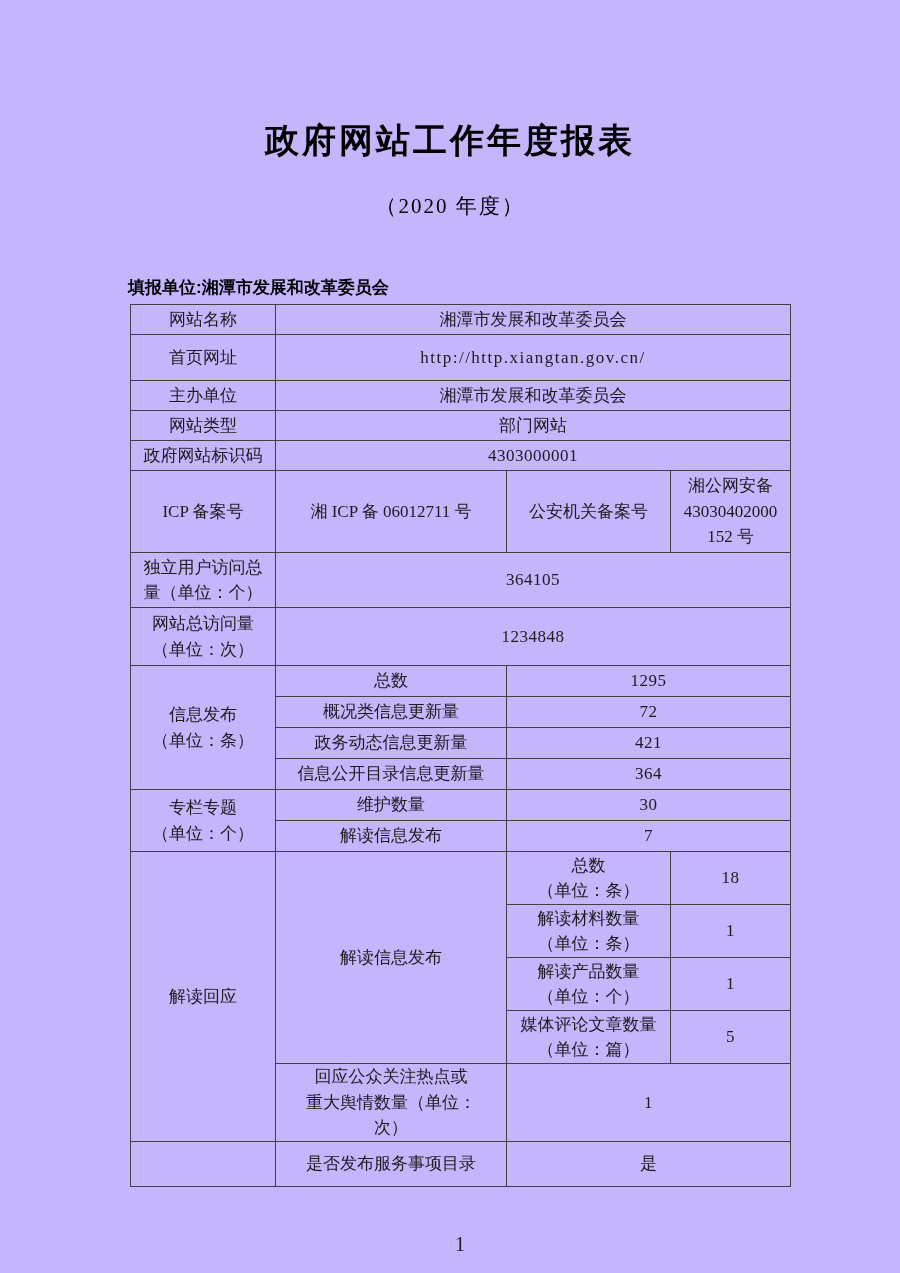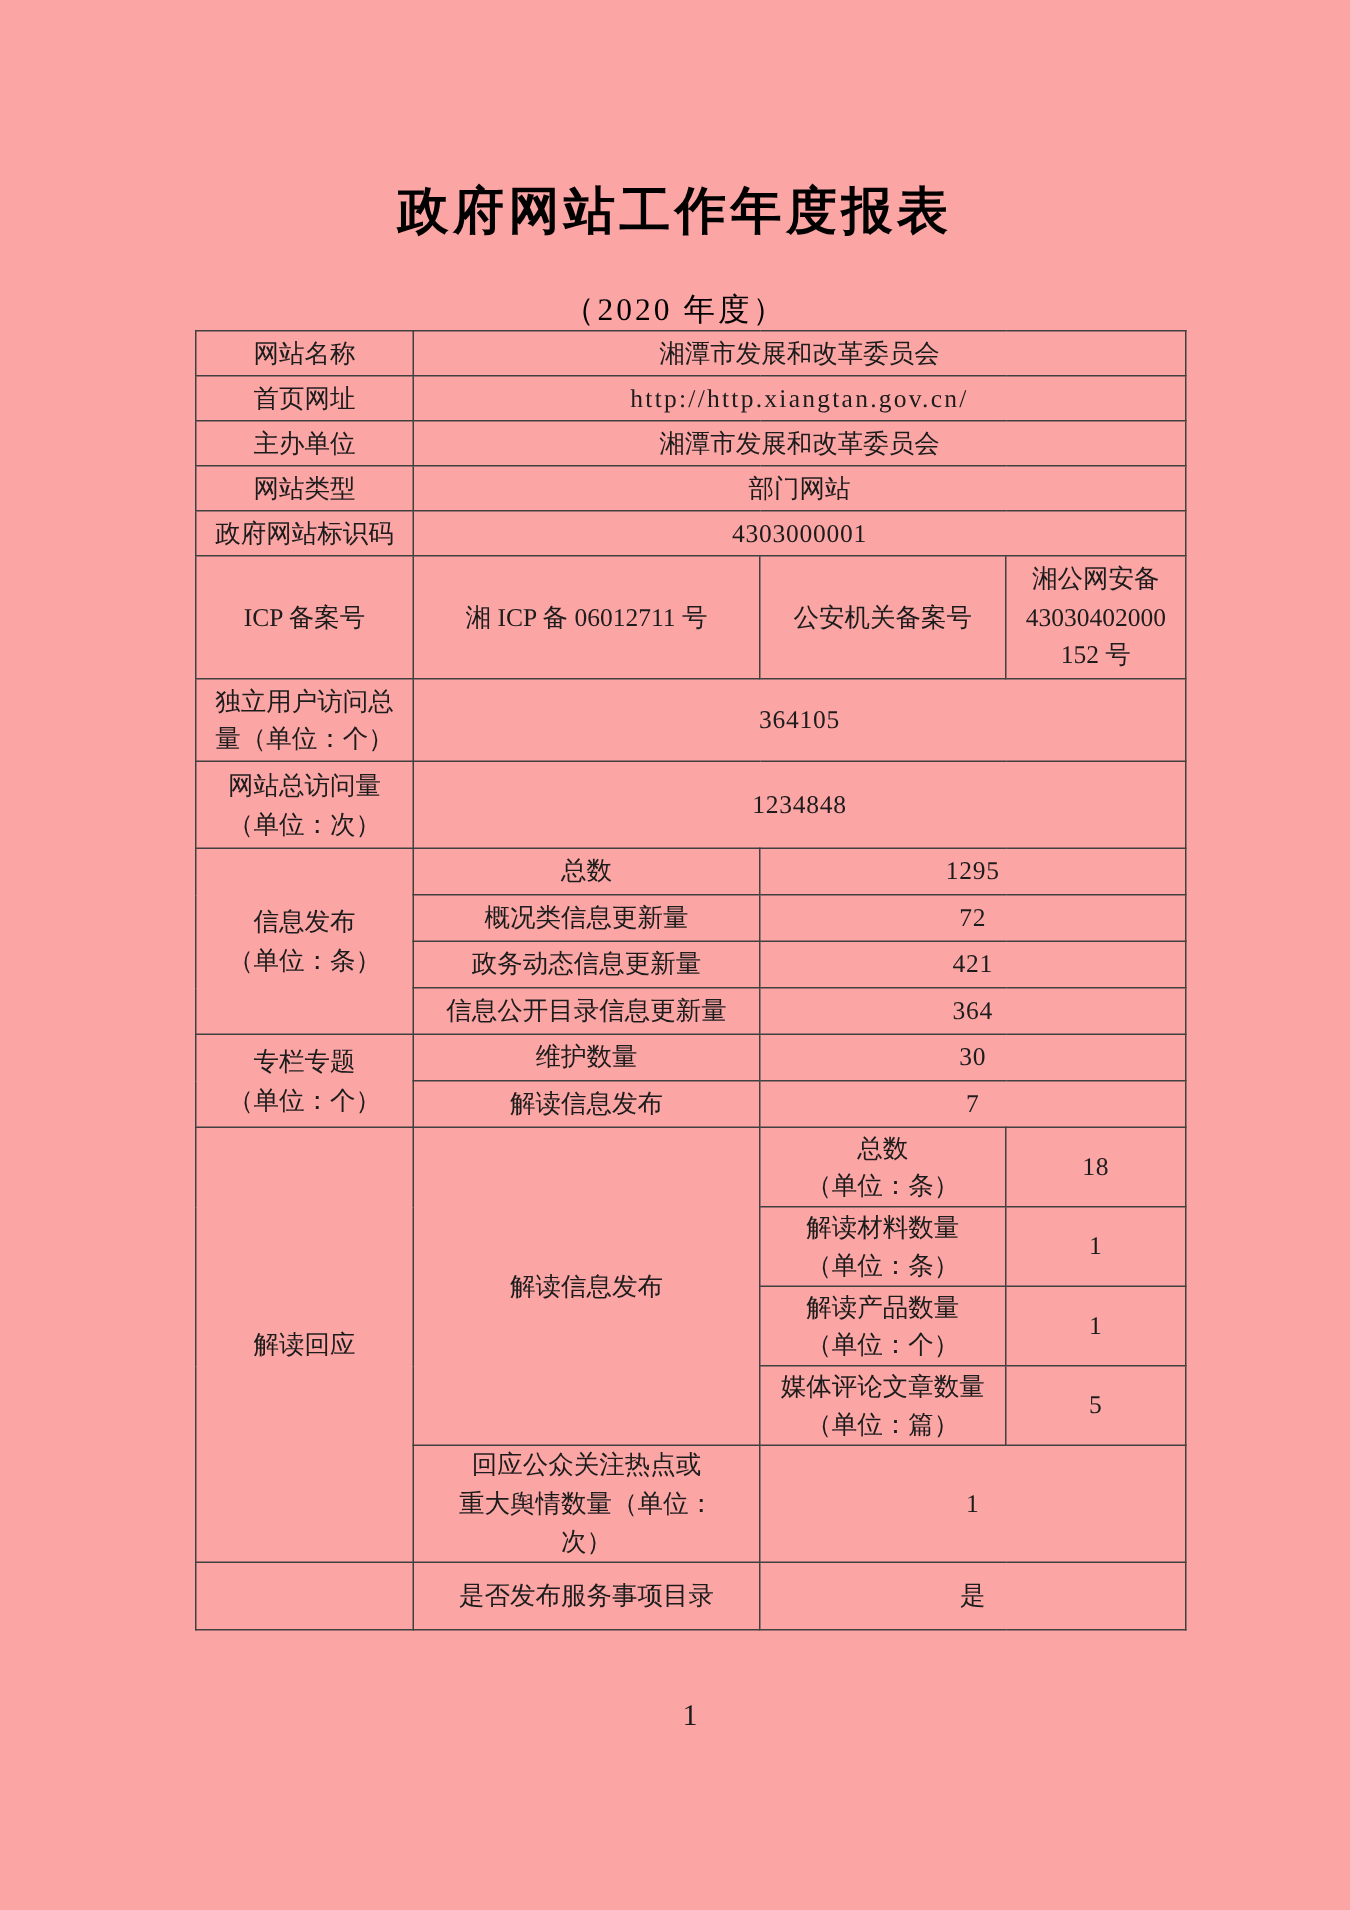--- a/index.html
+++ b/index.html
@@ -1,21 +1,21 @@
 <!DOCTYPE html>
 <html><head>
 <meta charset="utf-8">
 <style>
   * { margin: 0; padding: 0; box-sizing: border-box; }
   html, body { background: #ffffff; }
   .page {
     position: relative;
     width: 900px;
     height: 1273px;
-    background: #fca5a5;
+    background: #c4b5fd;
     font-family: "Liberation Serif", "DejaVu Serif", serif;
     color: #111111;
     overflow: hidden;
   }
   .doc-title {
     padding-top: 118px;
     text-align: center;
     font-family: "Liberation Sans", "DejaVu Sans", sans-serif;
     font-weight: bold;
     font-size: 34px;
@@ -63,34 +63,35 @@
     color: #1c1c1c;
   }
 </style>
 </head>
 <body>
 
 <div class="page">
 
   <div class="doc-title">政府网站工作年度报表</div>
   <div class="doc-subtitle">（2020 年度）</div>
+  <div class="report-unit">填报单位:湘潭市发展和改革委员会</div>
 
   <table class="report">
     <colgroup>
       <col style="width:145px">
         <col style="width:231px">
         <col style="width:164px">
         <col style="width:120px">
     </colgroup>
     <tbody>
         <tr style="height:30px">
       <td>网站名称</td>
       <td colspan="3">湘潭市发展和改革委员会</td>
     </tr>
-    <tr style="height:30px">
+    <tr style="height:46px">
       <td>首页网址</td>
       <td colspan="3" class="url-cell">http://http.xiangtan.gov.cn/</td>
     </tr>
     <tr style="height:30px">
       <td>主办单位</td>
       <td colspan="3">湘潭市发展和改革委员会</td>
     </tr>
     <tr style="height:30px">
       <td>网站类型</td>
       <td colspan="3">部门网站</td>

